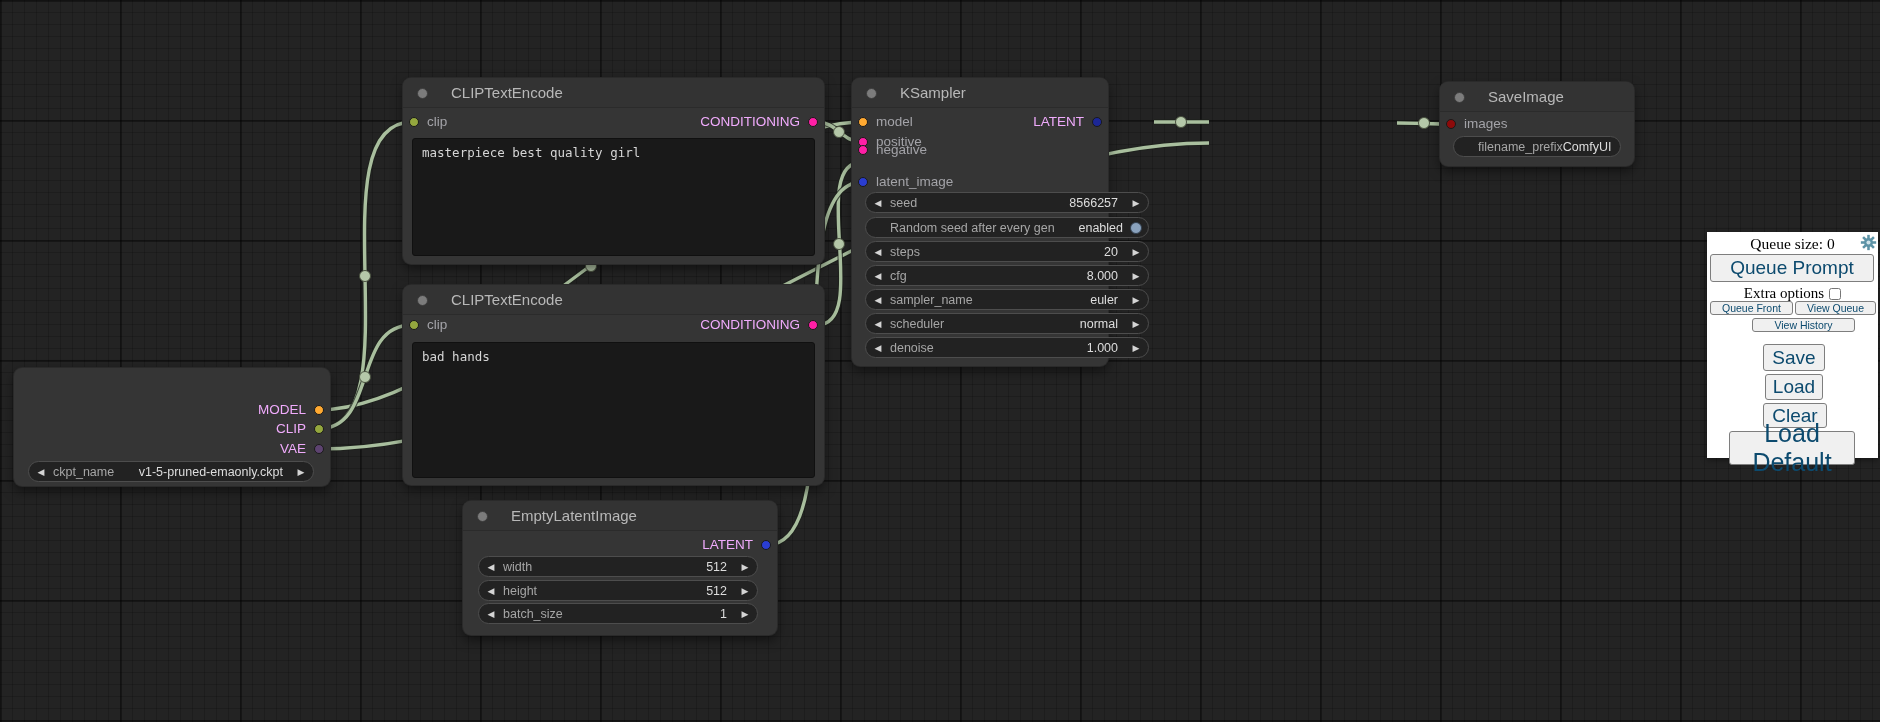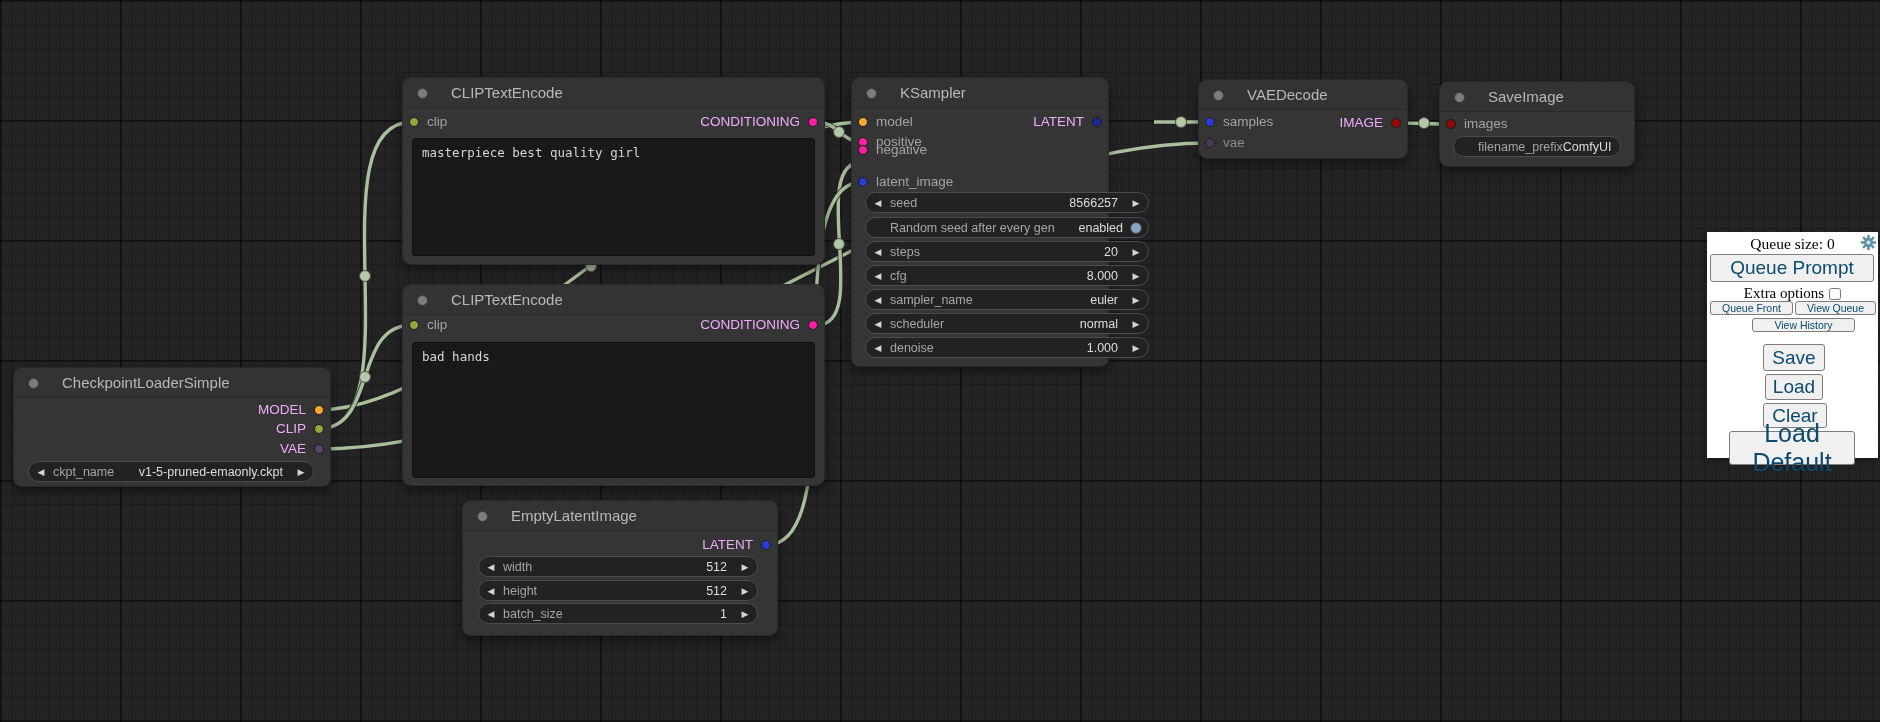--- a/index.html
+++ b/index.html
@@ -142,24 +142,20 @@
     <circle class="wire-dot" cx="591" cy="266" r="5.5"></circle>
     <circle class="wire-dot" cx="365" cy="276" r="5.5"></circle>
     <circle class="wire-dot" cx="365" cy="377" r="5.5"></circle>
     <circle class="wire-dot" cx="839" cy="132" r="5.5"></circle>
     <circle class="wire-dot" cx="839" cy="244" r="5.5"></circle>
     <circle class="wire-dot" cx="1181" cy="122" r="5.5"></circle>
     <circle class="wire-dot" cx="1424" cy="123" r="5.5"></circle>
   </svg>
 
   <div class="node" style="left:14px; top:368px; width:316px; height:118px;">
-    <div class="node-title">
-      <span class="title-dot"></span>
-      <span>CheckpointLoaderSimple</span>
-    </div>
     <div class="slot out" style="top:34px;">
       <span>MODEL</span>
       <span class="dot" style="background:#ffa931;"></span>
     </div>
     <div class="slot out" style="top:53px;">
       <span>CLIP</span>
       <span class="dot" style="background:#94a73e;"></span>
     </div>
     <div class="slot out" style="top:73px;">
       <span>VAE</span>
@@ -267,38 +263,20 @@
       <span class="arrow">▶</span>
     </div>
     <div class="widget" style="left:13px; top:259px; width:284px;">
       <span class="arrow">◀</span>
       <span class="wlabel">denoise</span>
       <span class="wvalue">1.000</span>
       <span class="arrow">▶</span>
     </div>
   </div>
 
-  <div class="node" style="left:1199px; top:80px; width:208px; height:78px;">
-    <div class="node-title">
-      <span class="title-dot"></span>
-      <span>VAEDecode</span>
-    </div>
-    <div class="slot in" style="top:34px;">
-      <span class="dot" style="background:#2a3dd1;"></span>
-      <span>samples</span>
-    </div>
-    <div class="slot in dim" style="top:55px;">
-      <span class="dot" style="background:#4a3a58;"></span>
-      <span>vae</span>
-    </div>
-    <div class="slot out" style="top:35px;">
-      <span>IMAGE</span>
-      <span class="dot" style="background:#a00707;"></span>
-    </div>
-  </div>
 
   <div class="node" style="left:1440px; top:82px; width:194px; height:84px;">
     <div class="node-title">
       <span class="title-dot"></span>
       <span>SaveImage</span>
     </div>
     <div class="slot in" style="top:34px;">
       <span class="dot" style="background:#8d0a0a;"></span>
       <span>images</span>
     </div>

